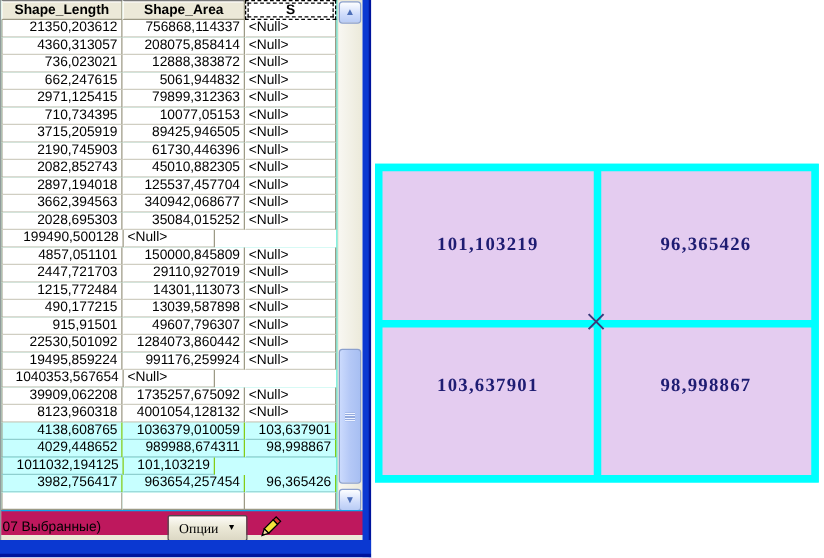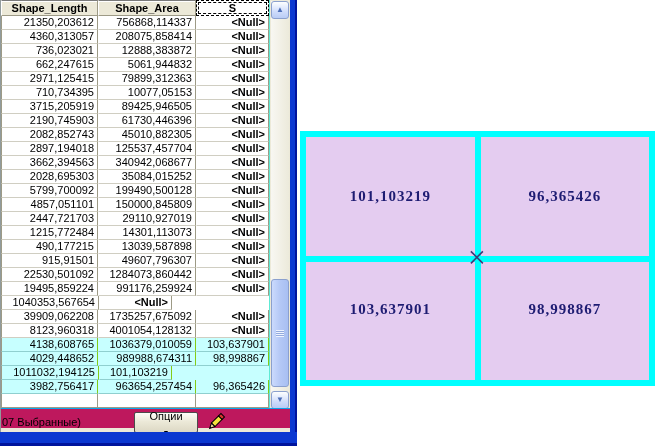--- a/index.html
+++ b/index.html
@@ -42,21 +42,21 @@
   .trow { display:flex; height:14px; background:#fff; }
   .trow.selected { background:#c7ffff; }
   .trow.selected .tcell { border-bottom:1px solid #8fcfcf; border-right:1px solid #84cc16; }
   .tcell {
     height:14px; font-size:11px; line-height:13px; color:#000;
     text-align:right; padding-right:3px; white-space:nowrap; overflow:hidden;
     border-right:1px solid #9d9a86; border-bottom:1px solid #d0cec2;
     border-left:1px solid transparent;
   }
   .tcell:first-child { border-left:1px solid #9d9a86; }
-  .tcell.nullv { text-align:right; padding-left:2px;font-weight:bold; }
+  .tcell.nullv { text-align:left; padding-left:2px; }
   .empty-row { position:absolute; left:0; top:394px; display:flex; height:14px; }
   .ecell { height:14px; background:#fff; border-right:1px solid #9d9a86; border-bottom:1px solid #9d9a86; }
   .ecell:first-child { border-left:1px solid #9d9a86; }
   
   .vscroll {
     position:absolute; left:270px; top:1px; width:18px; height:408px;
     background:linear-gradient(90deg,#f8f7f2,#eceadb);
   }
   .sbtn {
     position:absolute; left:0; width:18px; height:18px; border-radius:3px;
@@ -79,22 +79,22 @@
     position:absolute; left:0; top:408px; width:290px; height:20px;
     background:#be185d; border-top:1px solid #0ea5e9;
   }
   .status-text {
     position:absolute; left:1px; top:7px; font-size:11px; color:#000; white-space:nowrap;
   }
   .options-btn {
     position:absolute; left:133px; top:3px; width:64px; height:21px;
     background:linear-gradient(180deg,#fdfcf8,#ece9d8 45%,#dcd8c4);
     border:1px solid #4c4c4c; border-radius:2px;
-    font-size:11px; font-family:Liberation Sans, sans-serif;
-    display:flex; align-items:center; justify-content:center; gap:7px; cursor:pointer;flex-direction:column;
+    font-size:11px; font-family:Liberation Serif, serif;
+    display:flex; align-items:center; justify-content:center; gap:7px; cursor:pointer;
   }
   .options-btn .arrow { font-size:7px; line-height:7px; color:#000; }
   .pencil-wrap { position:absolute; left:204px; top:2px; width:22px; height:22px; cursor:pointer; }
   
   .map-area { position:absolute; left:297px; top:0; width:362px; height:446px; background:#fff; }
   .parcel-box {
     position:absolute; left:3px; top:131px; width:355px; height:255px;
     border:6px solid #00ffff; background:#00ffff;
     display:grid; grid-template-columns:1fr 1fr; grid-template-rows:1fr 1fr; gap:6px;
   }
@@ -178,21 +178,20 @@
             <div class="tcell c0">3662,394563</div>
             <div class="tcell c1">340942,068677</div>
             <div class="tcell c2 nullv">&lt;Null&gt;</div>
           </div>
           <div class="trow">
             <div class="tcell c0">2028,695303</div>
             <div class="tcell c1">35084,015252</div>
             <div class="tcell c2 nullv">&lt;Null&gt;</div>
           </div>
           <div class="trow">
-            <div class="tcell c0">5799,700092</div>
             <div class="tcell c1">199490,500128</div>
             <div class="tcell c2 nullv">&lt;Null&gt;</div>
           </div>
           <div class="trow">
             <div class="tcell c0">4857,051101</div>
             <div class="tcell c1">150000,845809</div>
             <div class="tcell c2 nullv">&lt;Null&gt;</div>
           </div>
           <div class="trow">
             <div class="tcell c0">2447,721703</div>

